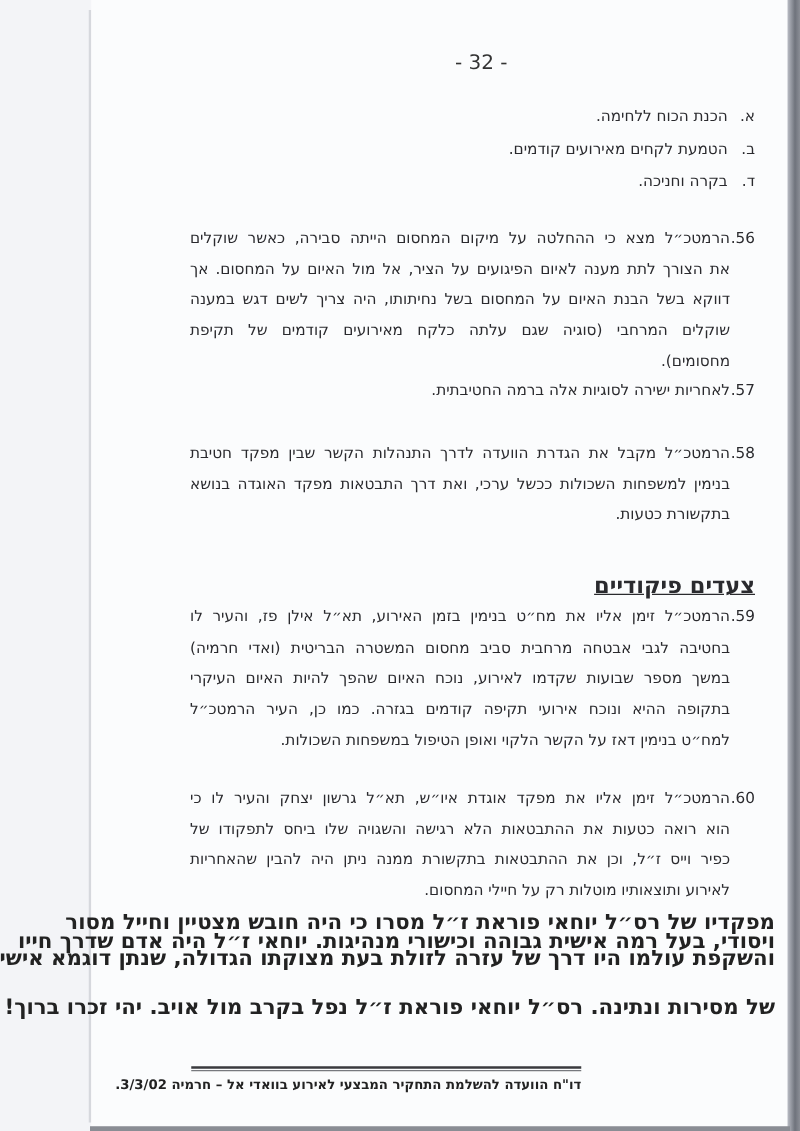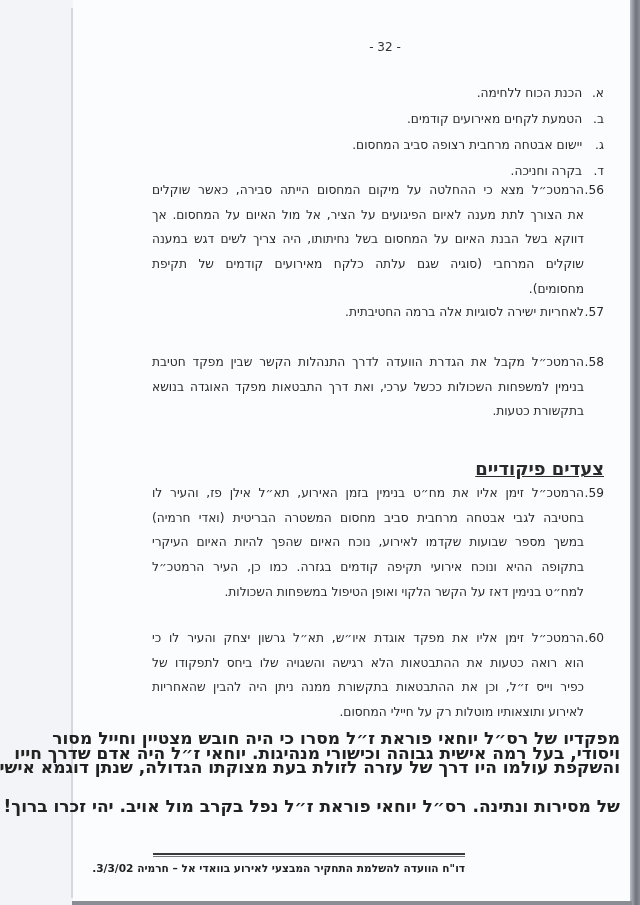--- a/index.html
+++ b/index.html
@@ -24,21 +24,21 @@
   .scan-bottom {
     position: absolute; left: 72px; bottom: 0; width: 560px; height: 4px;
     background: #8a8d94;
   }
   .page {
     position: absolute; left: 73px; top: 0; width: 558px; height: 901px;
     background: #fbfcfd;
   }
   .page-number {
     position: absolute; left: 355px; top: 40px; width: 60px;
-    text-align: center; font-size: 12px; direction: ltr;
+    text-align: center; font-size: 16px; direction: ltr;
     color: #333;
   }
   .sublist { position: absolute; right: 36px; top: 80px; direction: rtl; font-size: 12.2px; }
   .sublist-item { height: 26px; line-height: 26px; white-space: nowrap; }
   .sublist-item .mark { display: inline-block; width: 18px; text-align: right; }
 
   .para {
     position: absolute; right: 36px; direction: rtl;
     font-size: 12.2px; line-height: 24.7px;
   }
@@ -76,24 +76,20 @@
 <div class="page-number">- 32 -</div>
 
 <div class="sublist" style="top:80px;">
   <div class="sublist-item">
     <span class="mark">א.</span>
     <span>הכנת הכוח ללחימה.</span>
   </div>
   <div class="sublist-item">
     <span class="mark">ב.</span>
     <span>הטמעת לקחים מאירועים קודמים.</span>
-  </div>
-  <div class="sublist-item">
-    <span class="mark">ג.</span>
-    <span>יישום אבטחה מרחבית רצופה סביב המחסום.</span>
   </div>
   <div class="sublist-item">
     <span class="mark">ד.</span>
     <span>בקרה וחניכה.</span>
   </div>
 </div>
 
 <div class="para" style="top:178px; width:452px;">
   <span class="num">56.</span>
   <div class="lines">

